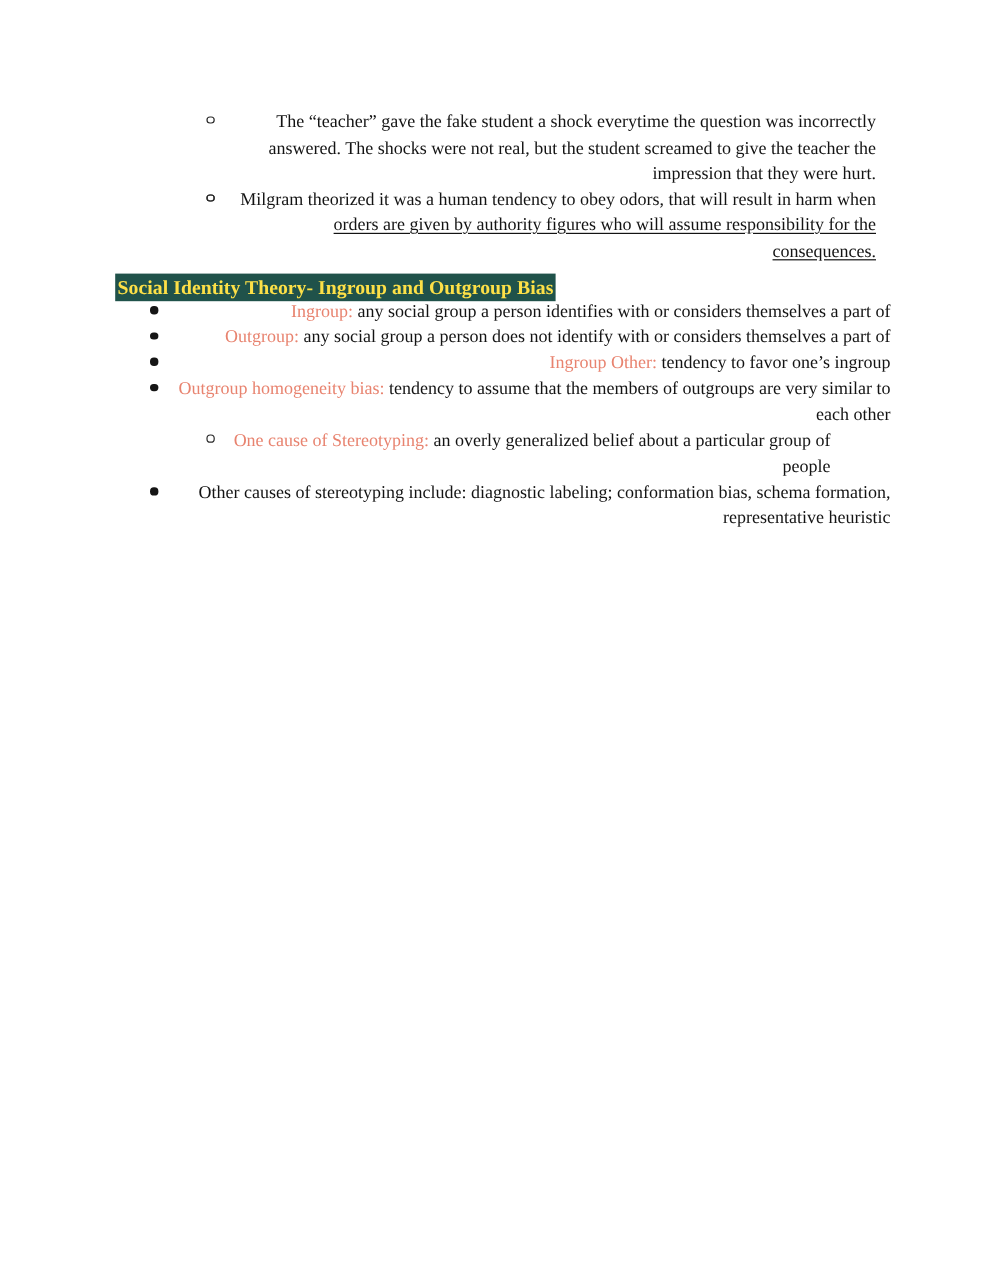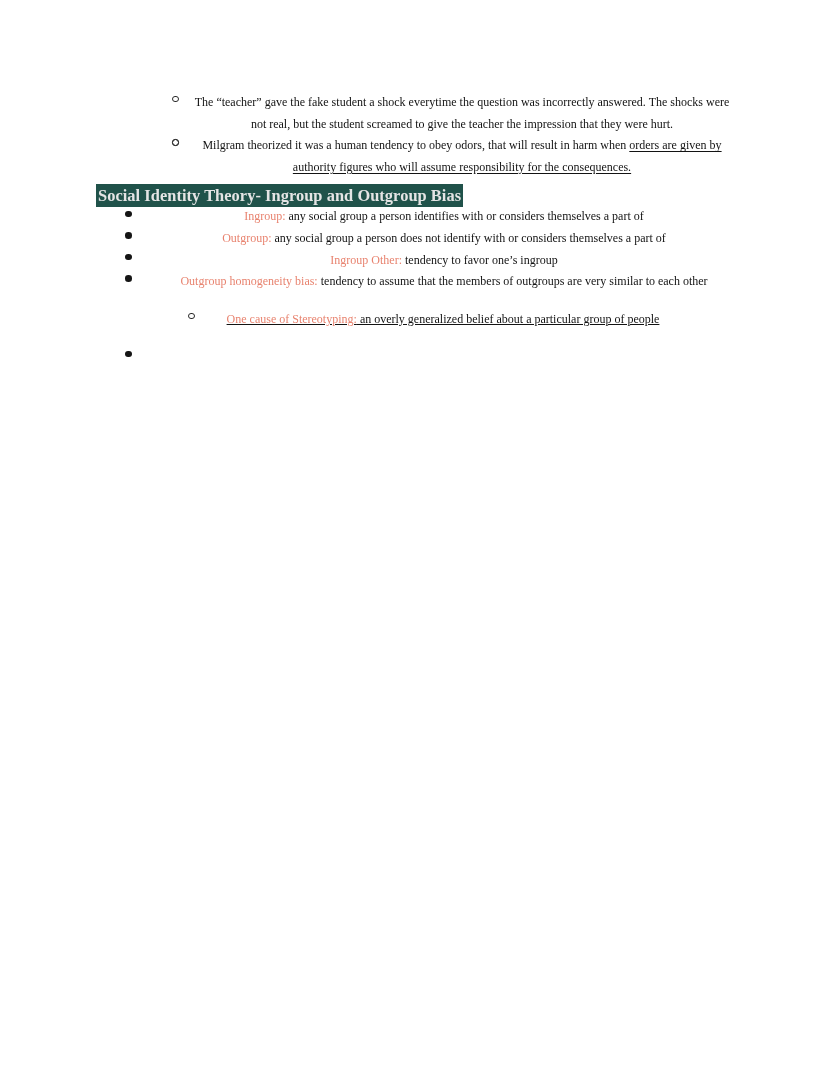--- a/index.html
+++ b/index.html
@@ -26,23 +26,23 @@
 
   
   ul.lvl1 {
     list-style: none;
     margin: 0;
     padding: 0;
   }
 
   li.item {
     position: relative;
-    font-size: 12px;
+    font-size: 15px;
     line-height: 21.6px;
-    text-align: center;
+    text-align: right;
   }
 
   
   li.hollow {
     margin: 0 0 0 194px;
     padding-right: 98px;
   }
   li.hollow > .marker {
     position: absolute;
     left: -22px;
@@ -65,40 +65,39 @@
     top: 0.36em;
     width: 6.6px;
     height: 6.6px;
     background: #151515;
     border-radius: 50%;
   }
 
   
   ul.lvl2 {
     list-style: none;
-    margin: 16px;
+    margin: 0;
     padding: 0;
-    text-decoration: underline;
   }
   ul.lvl2 > li.hollow {
     margin-left: 48px;
     padding-right: 50px;
   }
 
   
   .section-heading {
     margin: 9px 0 1px 96px;
     font-size: 16.4px;
     line-height: 18px;
     font-weight: bold;
     letter-spacing: 0.05px;
   }
   .section-heading .hl {
     background: #20524a;
-    color: #e5e5e5;
+    color: #fde047;
     padding: 2px 2px 2px 2px;
     box-decoration-break: clone;
     -webkit-box-decoration-break: clone;
   }
 
   
   .term {
     color: #e8836f;
   }
   .uline {
@@ -159,18 +158,19 @@
         <ul class="lvl2">
           <li class="item hollow">
             <span class="marker"></span>
             <span class="term">One cause of Stereotyping:</span><span> an overly generalized belief about a particular group of people</span>
           </li>
         </ul>
       </li>
 
       <li class="item disc">
         <span class="marker"></span>
+        <span>Other causes of stereotyping include: diagnostic labeling; conformation bias, schema formation, representative heuristic</span>
       </li>
 
     </ul>
 
   </div>
 </div>
 
 </body></html>

